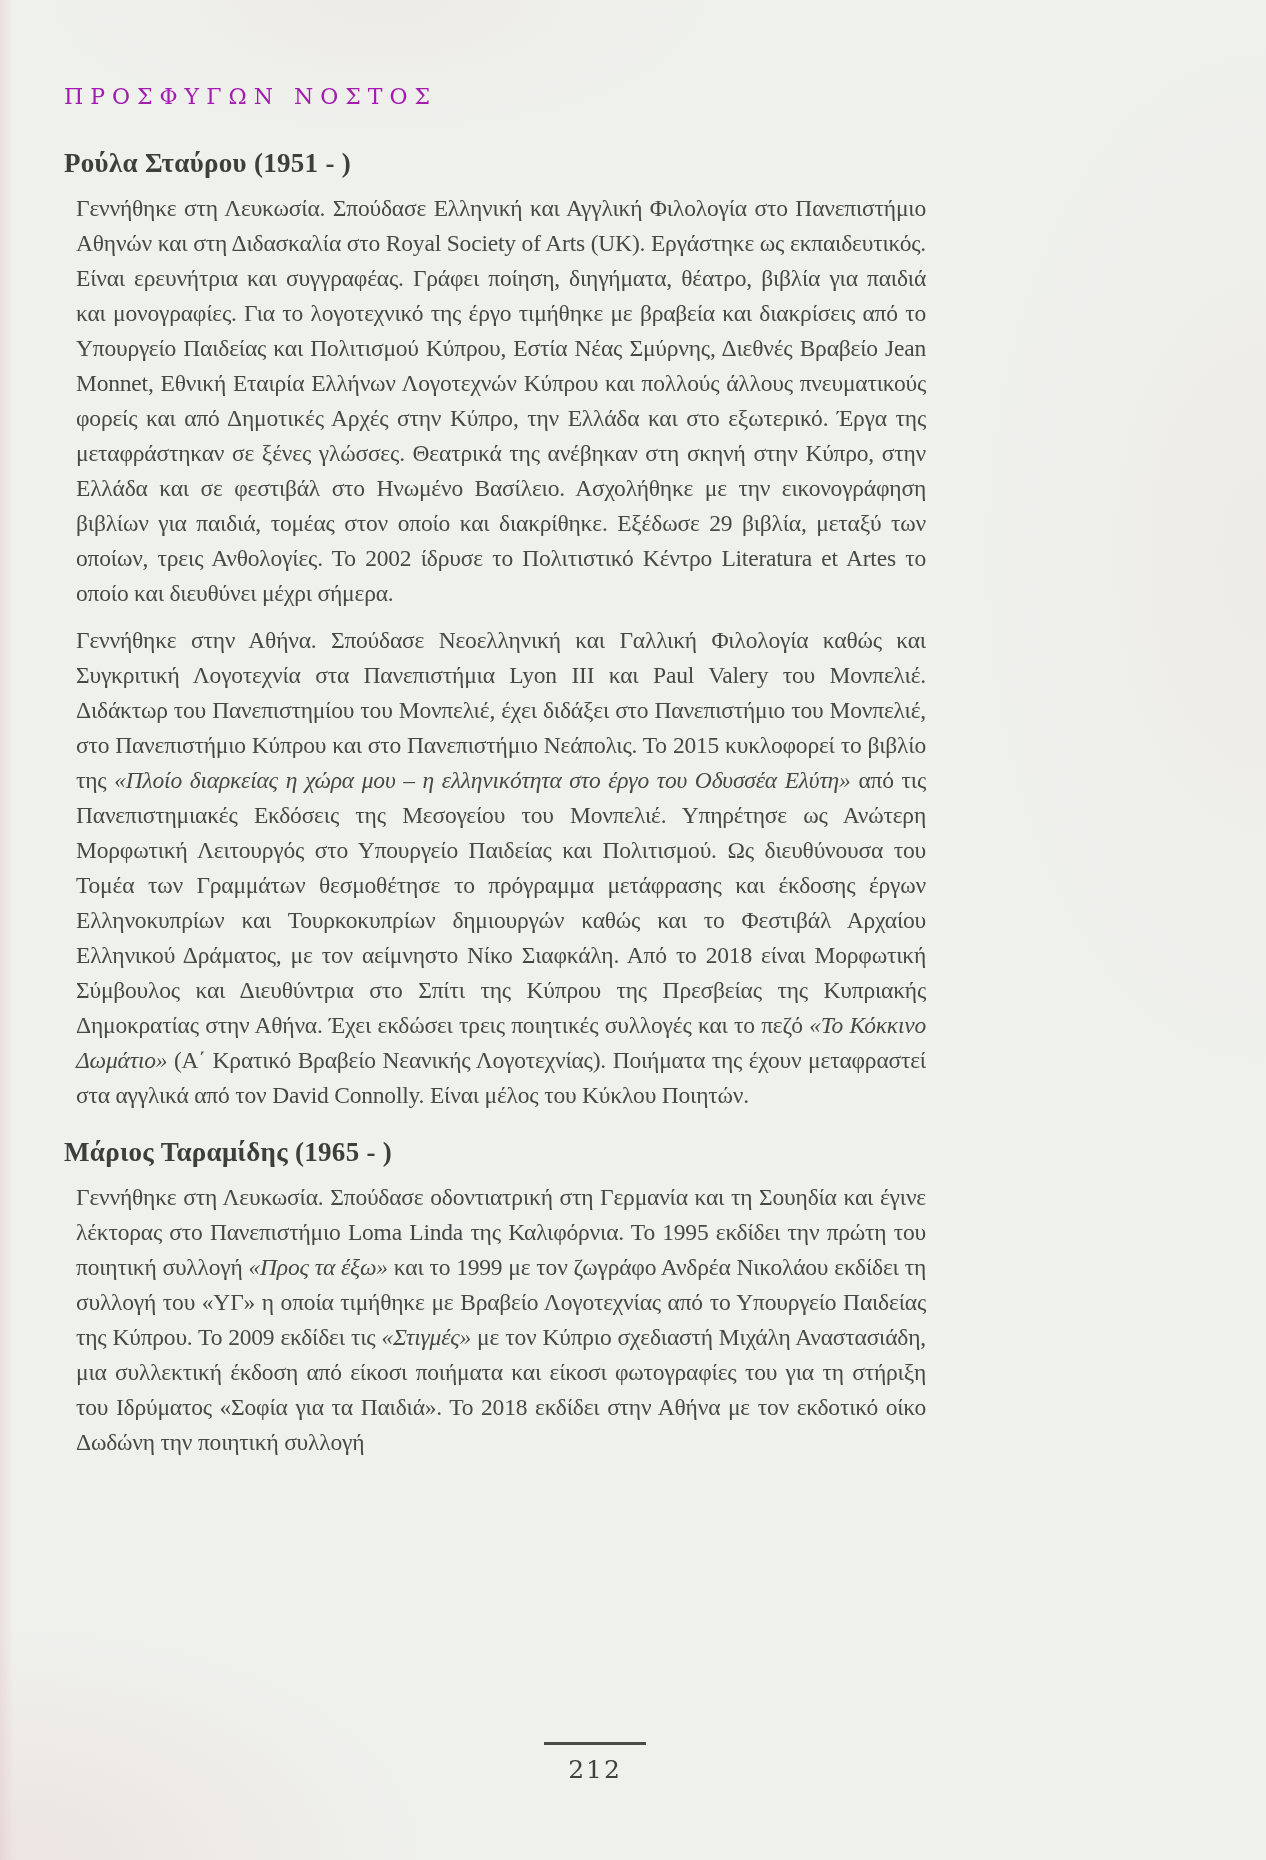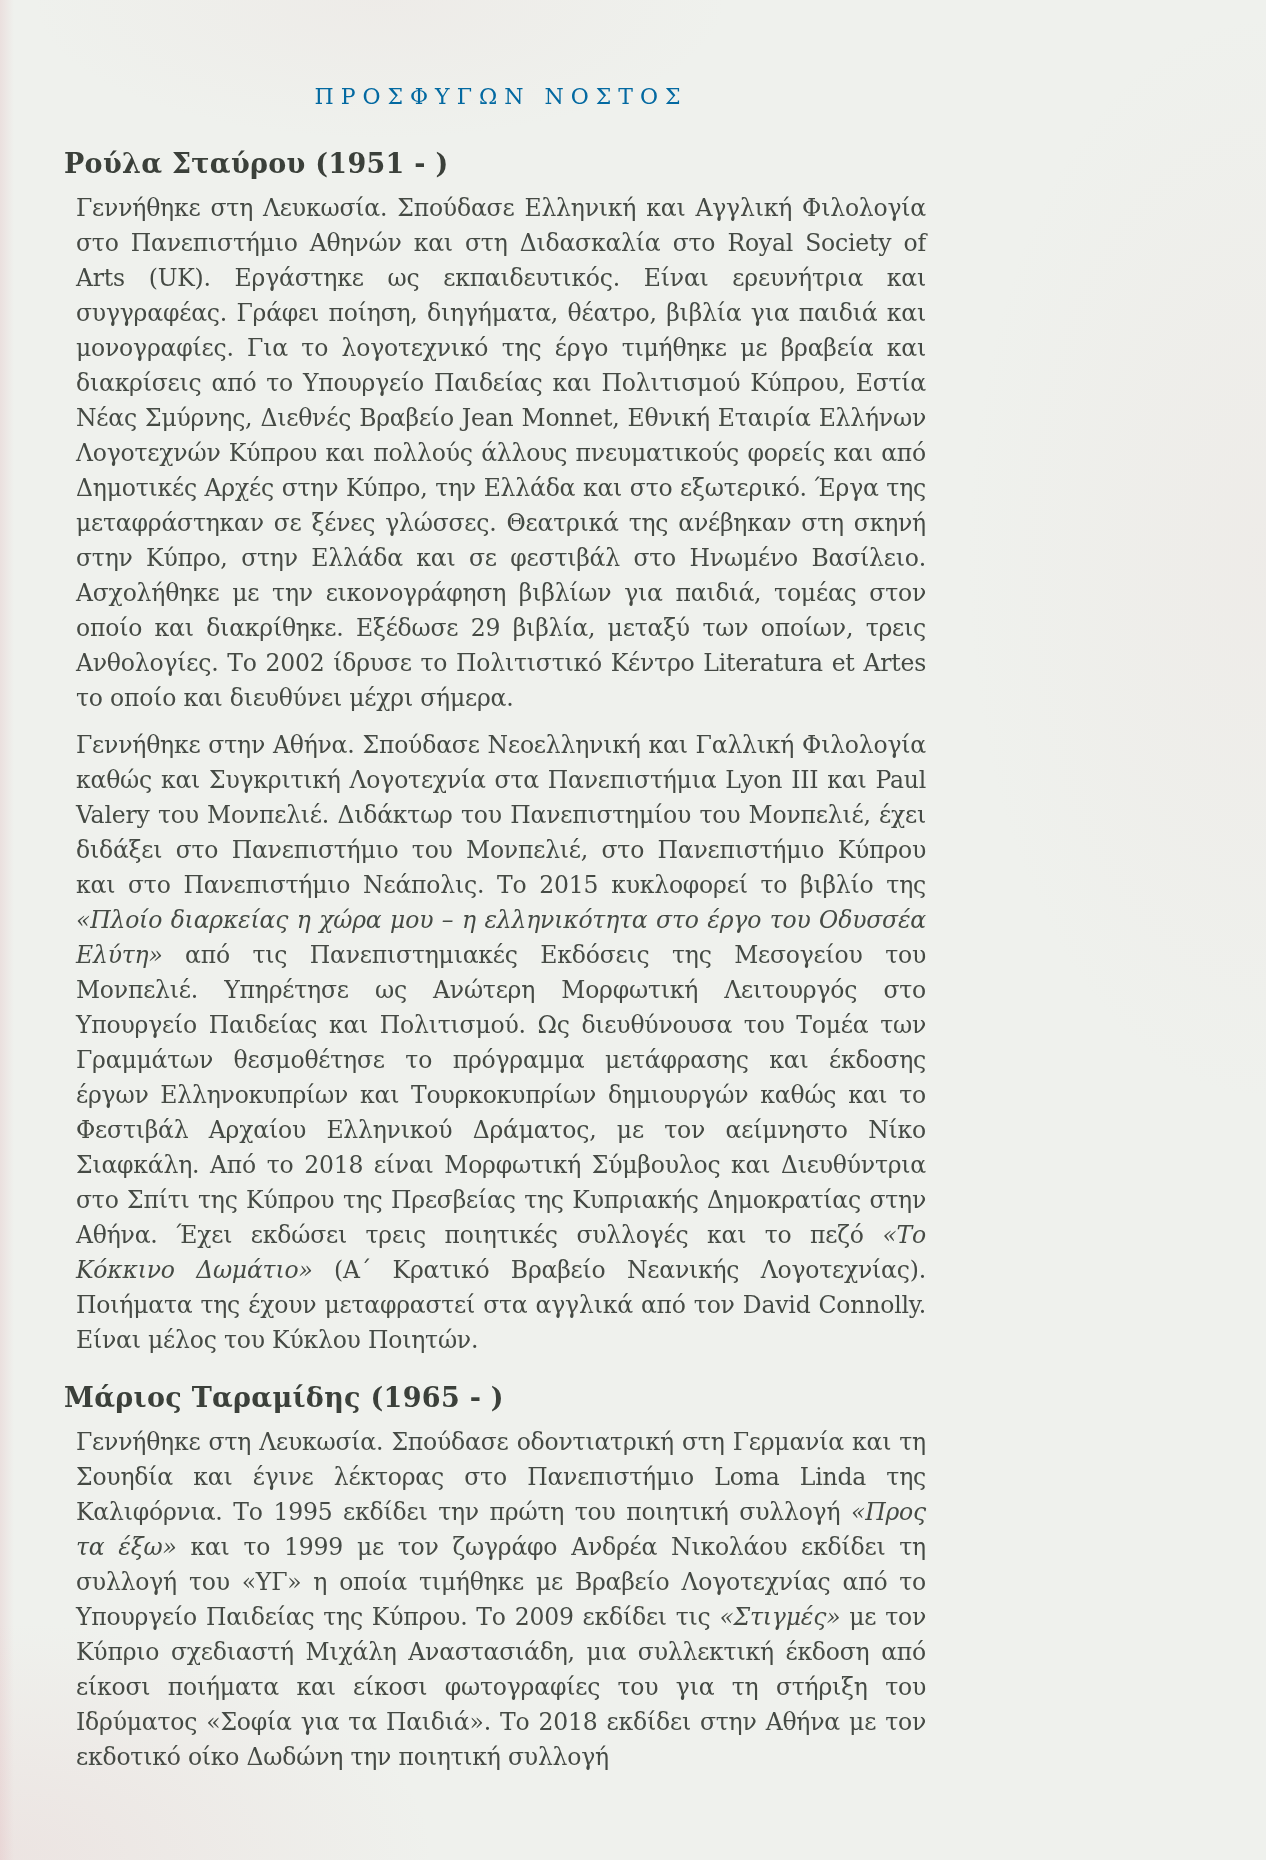--- a/index.html
+++ b/index.html
@@ -21,31 +21,31 @@
   }
   .page {
     position: absolute;
     inset: 0;
   }
   .running-header {
     position: absolute;
     top: 84px;
     left: 64px;
     width: 874px;
-    text-align: center;
     font-size: 22px;
     letter-spacing: 7px;
-    color: #0369a1;
+    color: #a21caf;
   }
   .content {
     position: absolute;
     top: 148px;
     left: 64px;
     width: 874px;
     color: #454a44;
+    font-family: Liberation Serif, serif;
   }
   .bio-section { margin: 0; }
   .bio-heading {
     font-size: 27px;
     font-weight: bold;
     color: #3b403a;
     margin: 24px 0 6px 0;
     letter-spacing: 0.3px;
   }
   .bio-section:first-child .bio-heading { margin-top: 0; }
@@ -95,14 +95,18 @@
       <p class="bio-paragraph"><span>Γεννήθηκε στην Αθήνα. Σπούδασε Νεοελληνική και Γαλλική Φιλολογία καθώς και Συγκριτική Λογοτεχνία στα Πανεπιστήμια Lyon III και Paul Valery του Μονπελιέ. Διδάκτωρ του Πανεπιστημίου του Μονπελιέ, έχει διδάξει στο Πανεπιστήμιο του Μονπελιέ, στο Πανεπιστήμιο Κύπρου και στο Πανεπιστήμιο Νεάπολις. Το 2015 κυκλοφορεί το βιβλίο της </span><em>«Πλοίο διαρκείας η χώρα μου – η ελληνικότητα στο έργο του Οδυσσέα Ελύτη»</em><span> από τις Πανεπιστημιακές Εκδόσεις της Μεσογείου του Μονπελιέ. Υπηρέτησε ως Ανώτερη Μορφωτική Λειτουργός στο Υπουργείο Παιδείας και Πολιτισμού. Ως διευθύνουσα του Τομέα των Γραμμάτων θεσμοθέτησε το πρόγραμμα μετάφρασης και έκδοσης έργων Ελληνοκυπρίων και Τουρκοκυπρίων δημιουργών καθώς και το Φεστιβάλ Αρχαίου Ελληνικού Δράματος, με τον αείμνηστο Νίκο Σιαφκάλη. Από το 2018 είναι Μορφωτική Σύμβουλος και Διευθύντρια στο Σπίτι της Κύπρου της Πρεσβείας της Κυπριακής Δημοκρατίας στην Αθήνα. Έχει εκδώσει τρεις ποιητικές συλλογές και το πεζό </span><em>«Το Κόκκινο Δωμάτιο»</em><span> (Α΄ Κρατικό Βραβείο Νεανικής Λογοτεχνίας). Ποιήματα της έχουν μεταφραστεί στα αγγλικά από τον David Connolly. Είναι μέλος του Κύκλου Ποιητών.</span></p>
     </section>
 
     <section class="bio-section">
       <h2 class="bio-heading">Μάριος Ταραμίδης (1965 - )</h2>
       <p class="bio-paragraph"><span>Γεννήθηκε στη Λευκωσία. Σπούδασε οδοντιατρική στη Γερμανία και τη Σουηδία και έγινε λέκτορας στο Πανεπιστήμιο Loma Linda της Καλιφόρνια. Το 1995 εκδίδει την πρώτη του ποιητική συλλογή </span><em>«Προς τα έξω»</em><span> και το 1999 με τον ζωγράφο Ανδρέα Νικολάου εκδίδει τη συλλογή του «ΥΓ» η οποία τιμήθηκε με Βραβείο Λογοτεχνίας από το Υπουργείο Παιδείας της Κύπρου. Το 2009 εκδίδει τις </span><em>«Στιγμές»</em><span> με τον Κύπριο σχεδιαστή Μιχάλη Αναστασιάδη, μια συλλεκτική έκδοση από είκοσι ποιήματα και είκοσι φωτογραφίες του για τη στήριξη του Ιδρύματος «Σοφία για τα Παιδιά». Το 2018 εκδίδει στην Αθήνα με τον εκδοτικό οίκο Δωδώνη την ποιητική συλλογή</span></p>
     </section>
 
   </div>
 
+  <div class="footer">
+    <div class="footer-rule"></div>
+    <div class="page-number">212</div>
+  </div>
 
 </div>
 
 </body></html>

